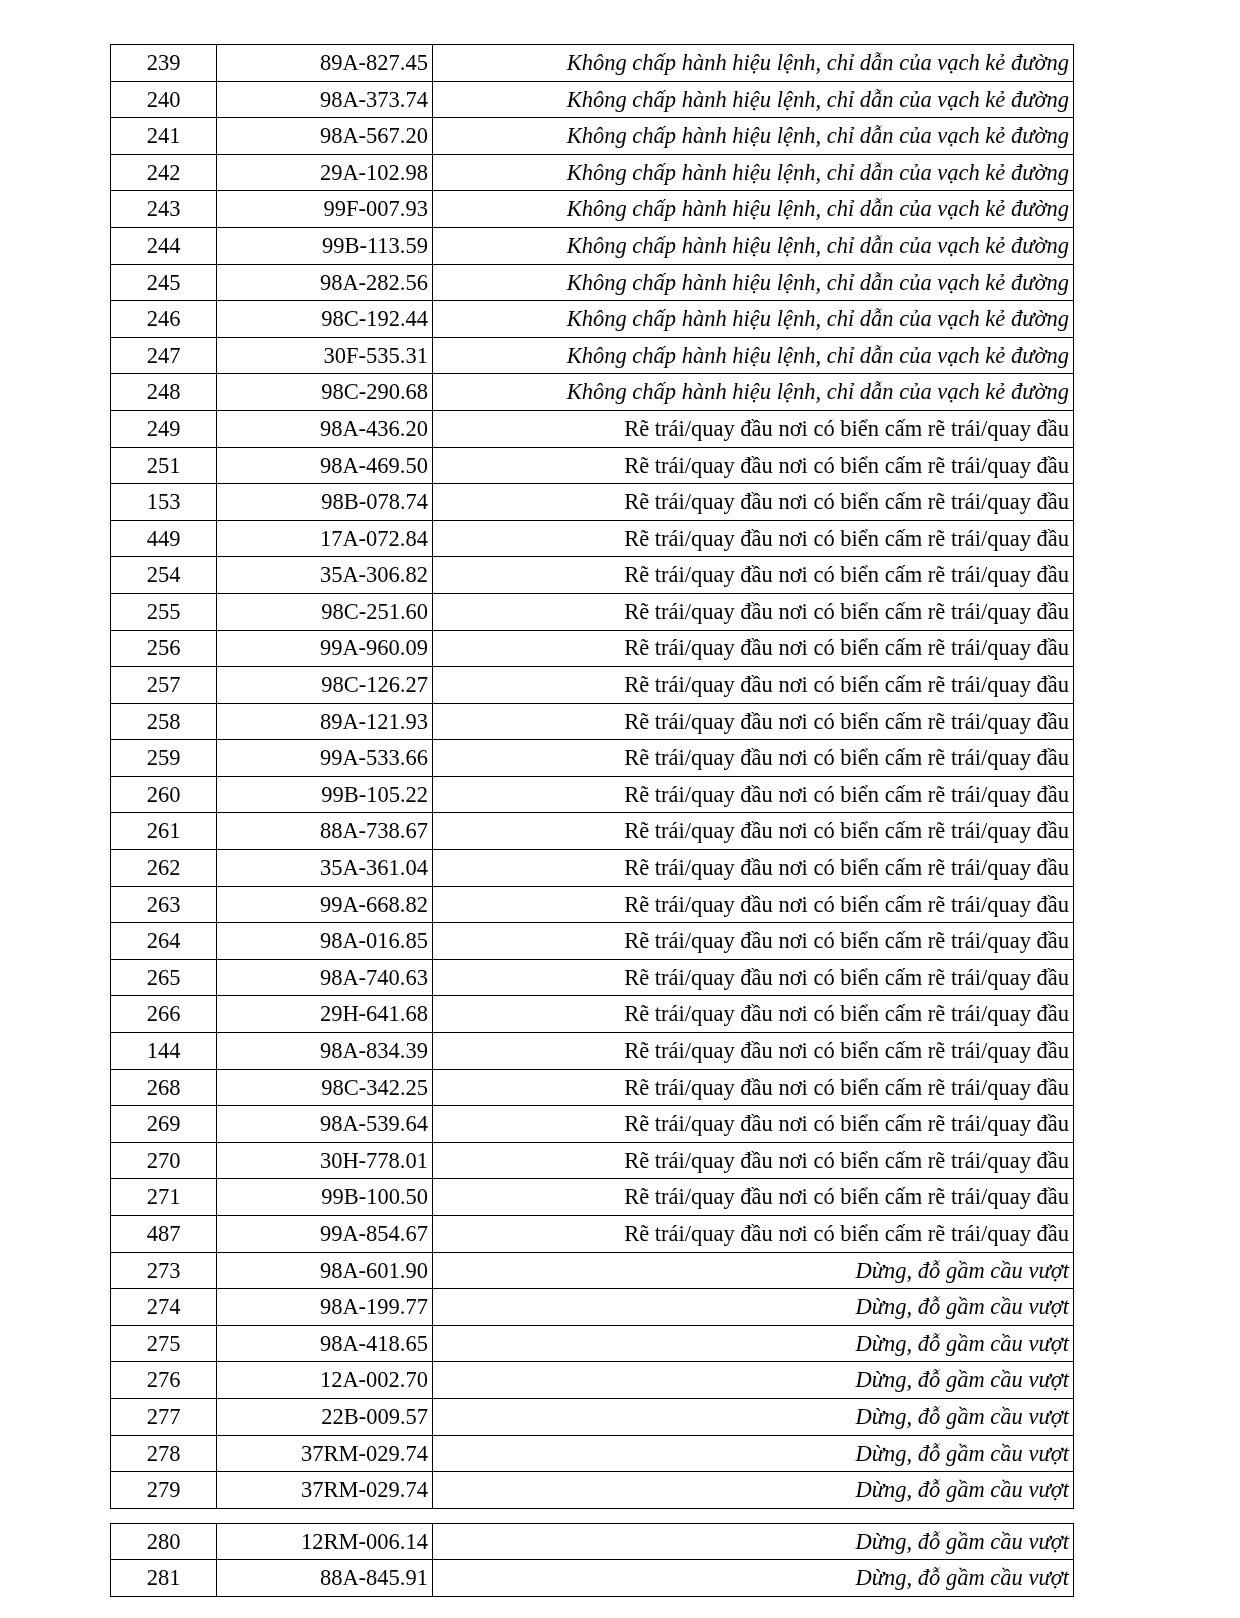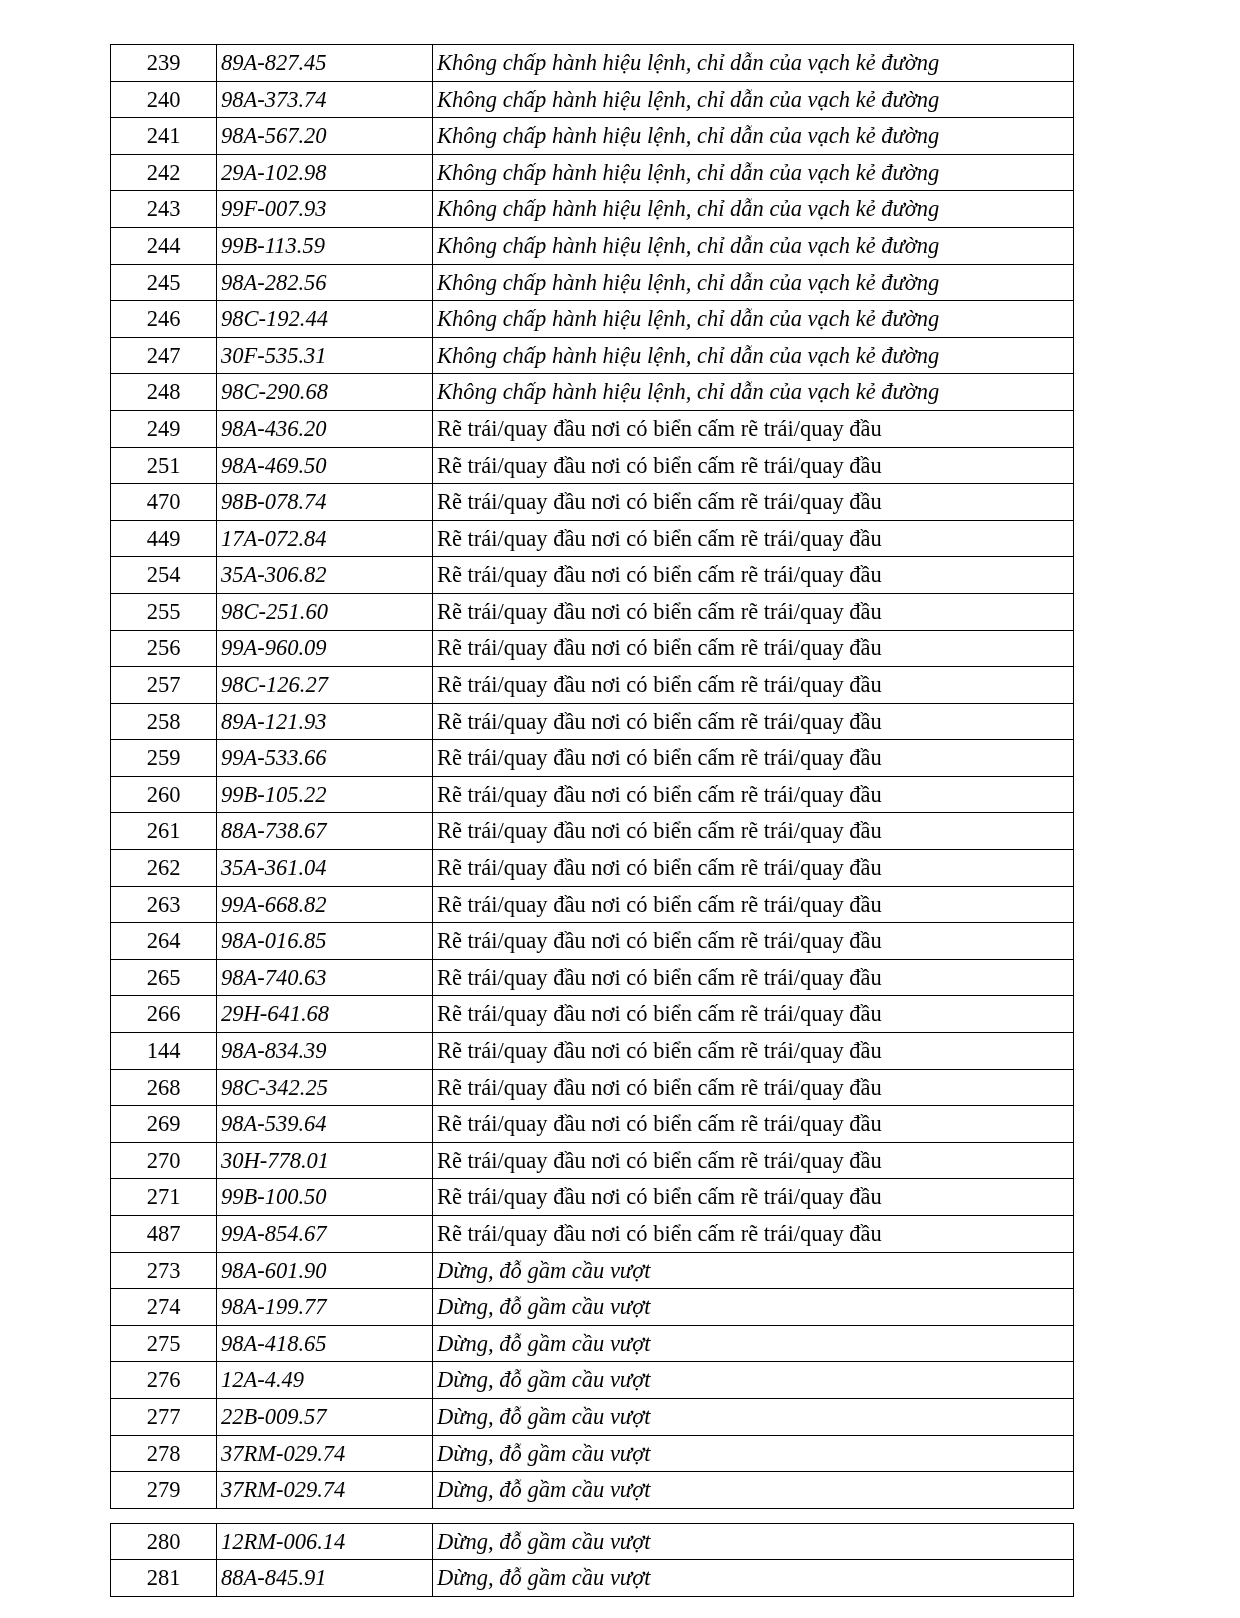--- a/index.html
+++ b/index.html
@@ -33,22 +33,22 @@
     line-height: 1.05;
     vertical-align: middle;
     overflow: hidden;
     white-space: nowrap;
   }
   col.c-index { width: 106px; }
   col.c-plate { width: 216px; }
   col.c-desc  { width: 641px; }
 
   td.index { text-align: center; }
-  td.plate { text-align: left; font-style: italic; }
-  td.desc  { text-align: left; }
+  td.plate { text-align: right; }
+  td.desc  { text-align: right; }
 
   td.desc.italic {
     font-style: italic;
   }
   td.desc.upright {
     font-style: normal;
   }
   
   .block-gap {
     height: 14px;
@@ -120,21 +120,21 @@
           <td class="index">249</td>
           <td class="plate">98A-436.20</td>
           <td class="desc upright">Rẽ trái/quay đầu nơi có biển cấm rẽ trái/quay đầu</td>
         </tr>
         <tr>
           <td class="index">251</td>
           <td class="plate">98A-469.50</td>
           <td class="desc upright">Rẽ trái/quay đầu nơi có biển cấm rẽ trái/quay đầu</td>
         </tr>
         <tr>
-          <td class="index">470</td>
+          <td class="index">153</td>
           <td class="plate">98B-078.74</td>
           <td class="desc upright">Rẽ trái/quay đầu nơi có biển cấm rẽ trái/quay đầu</td>
         </tr>
         <tr>
           <td class="index">449</td>
           <td class="plate">17A-072.84</td>
           <td class="desc upright">Rẽ trái/quay đầu nơi có biển cấm rẽ trái/quay đầu</td>
         </tr>
         <tr>
           <td class="index">254</td>
@@ -241,21 +241,21 @@
           <td class="plate">98A-199.77</td>
           <td class="desc italic">Dừng, đỗ gầm cầu vượt</td>
         </tr>
         <tr>
           <td class="index">275</td>
           <td class="plate">98A-418.65</td>
           <td class="desc italic">Dừng, đỗ gầm cầu vượt</td>
         </tr>
         <tr>
           <td class="index">276</td>
-          <td class="plate">12A-4.49</td>
+          <td class="plate">12A-002.70</td>
           <td class="desc italic">Dừng, đỗ gầm cầu vượt</td>
         </tr>
         <tr>
           <td class="index">277</td>
           <td class="plate">22B-009.57</td>
           <td class="desc italic">Dừng, đỗ gầm cầu vượt</td>
         </tr>
         <tr>
           <td class="index">278</td>
           <td class="plate">37RM-029.74</td>

